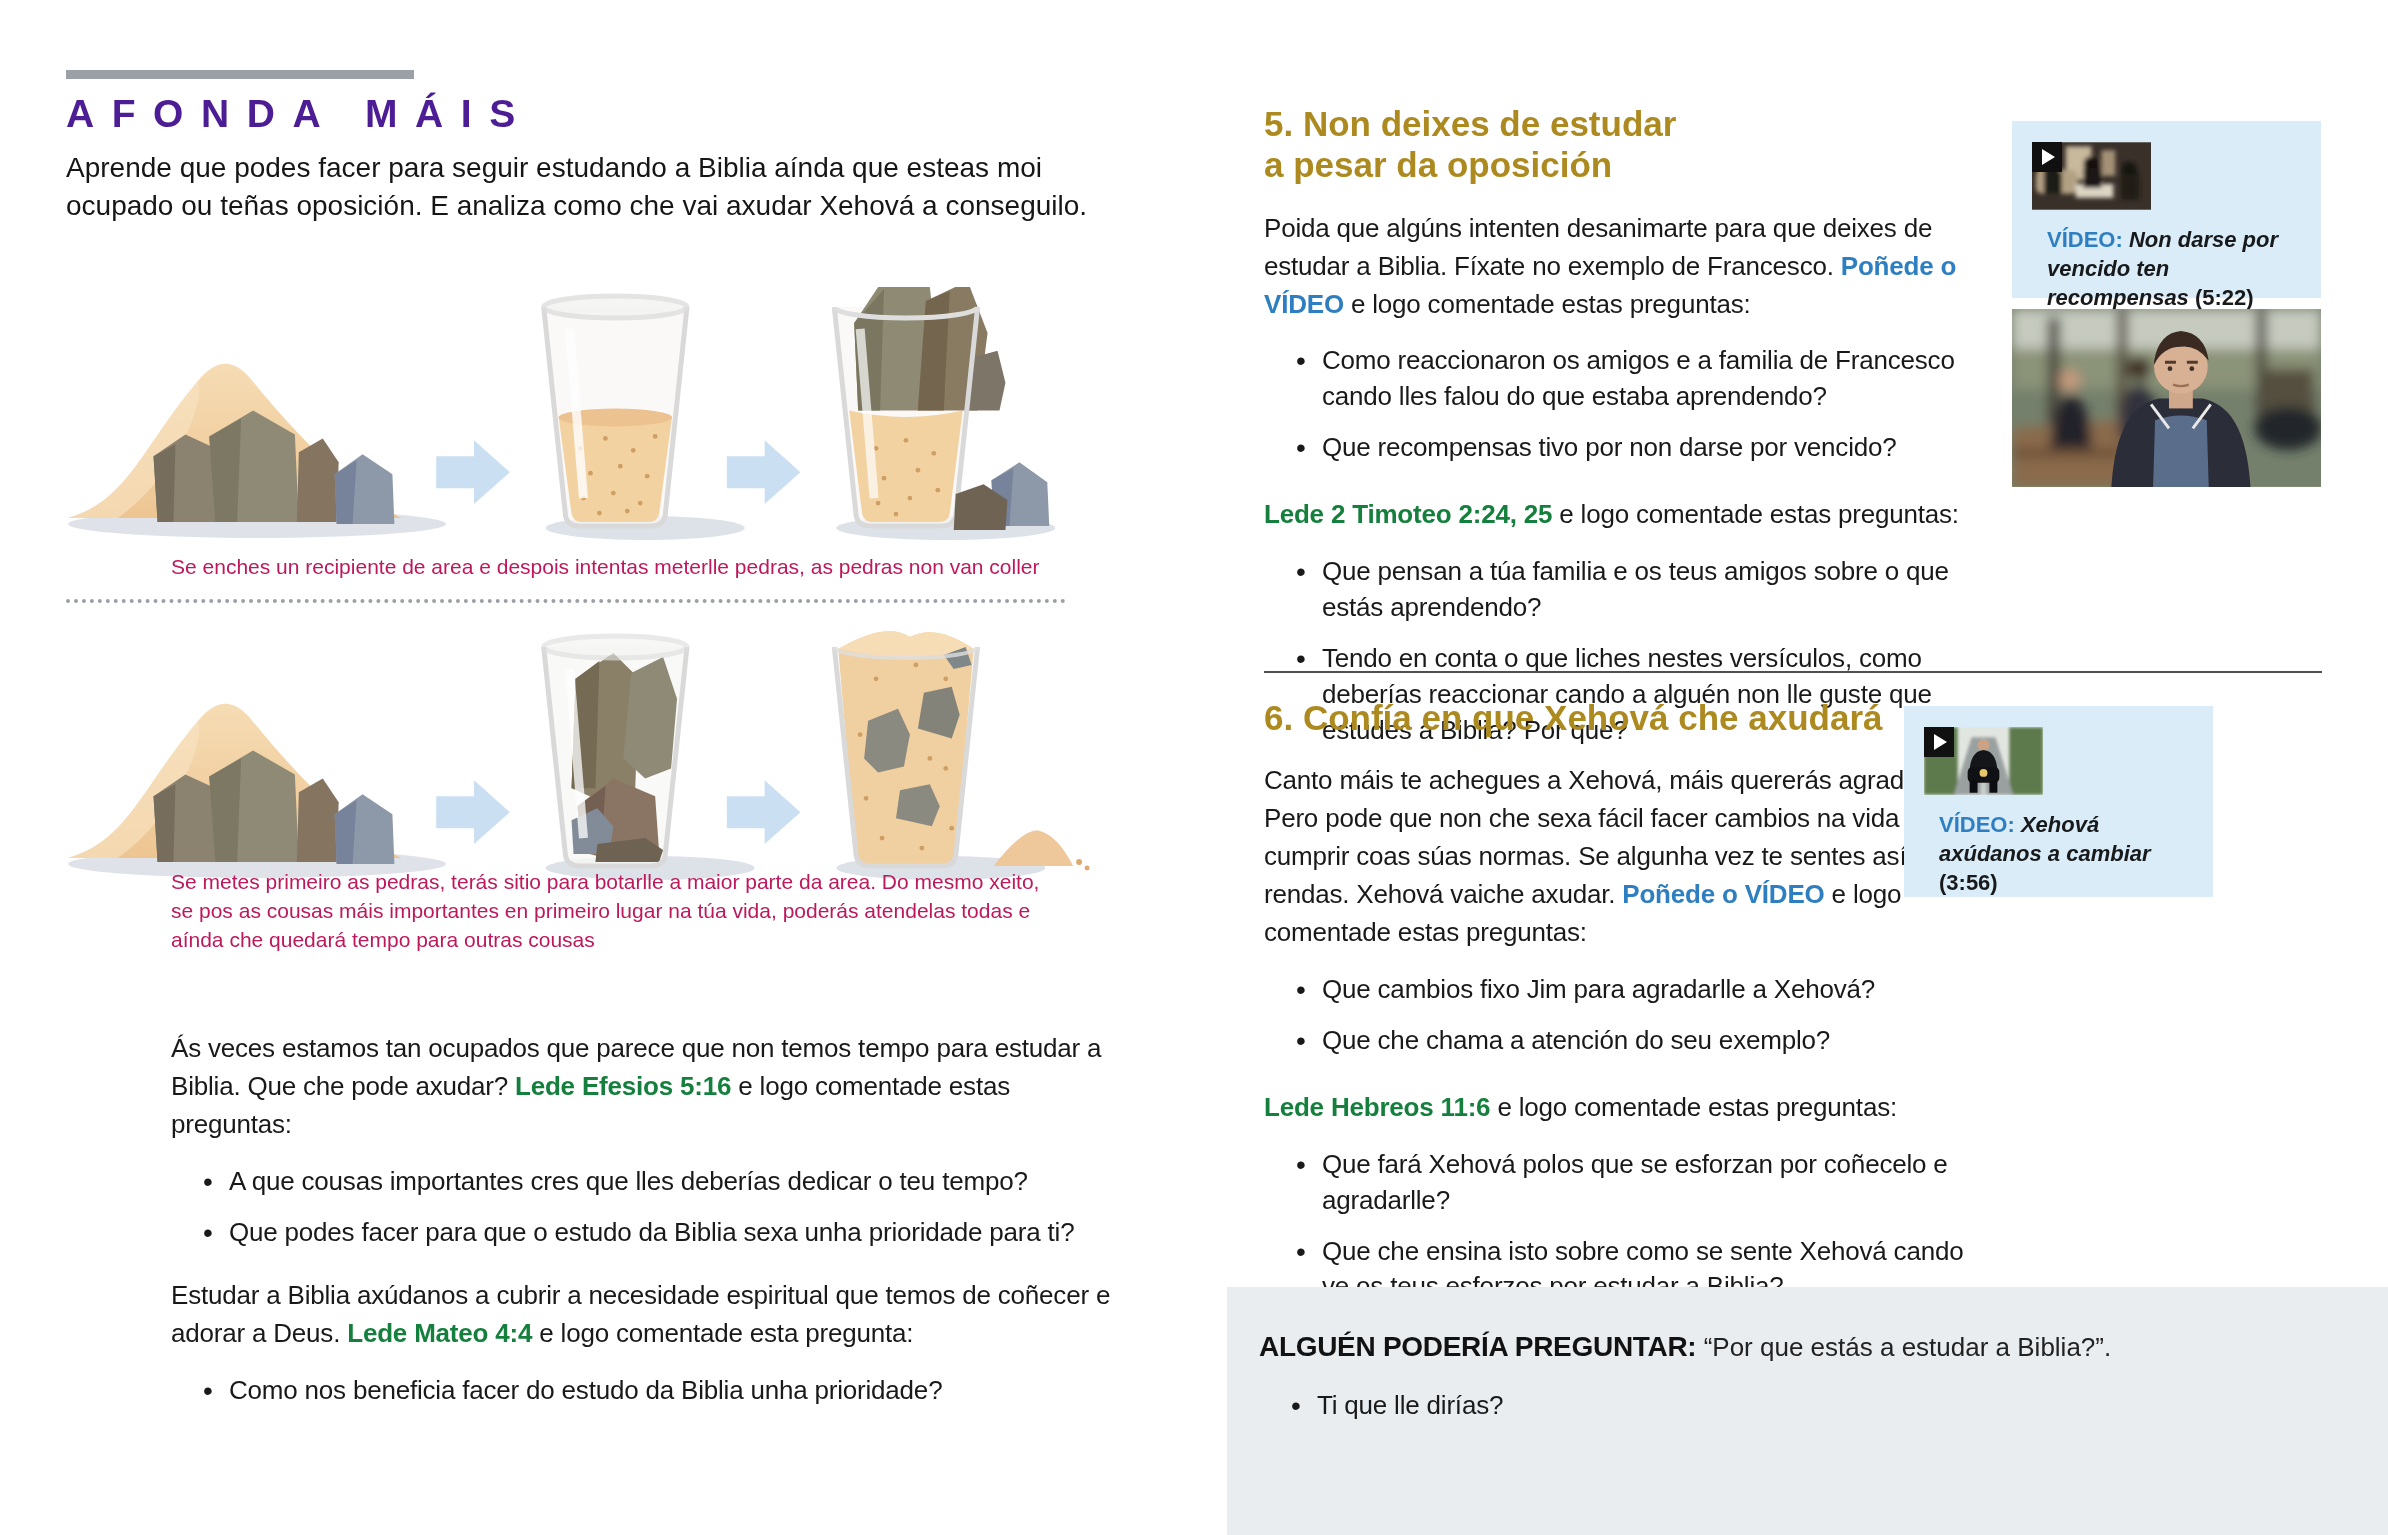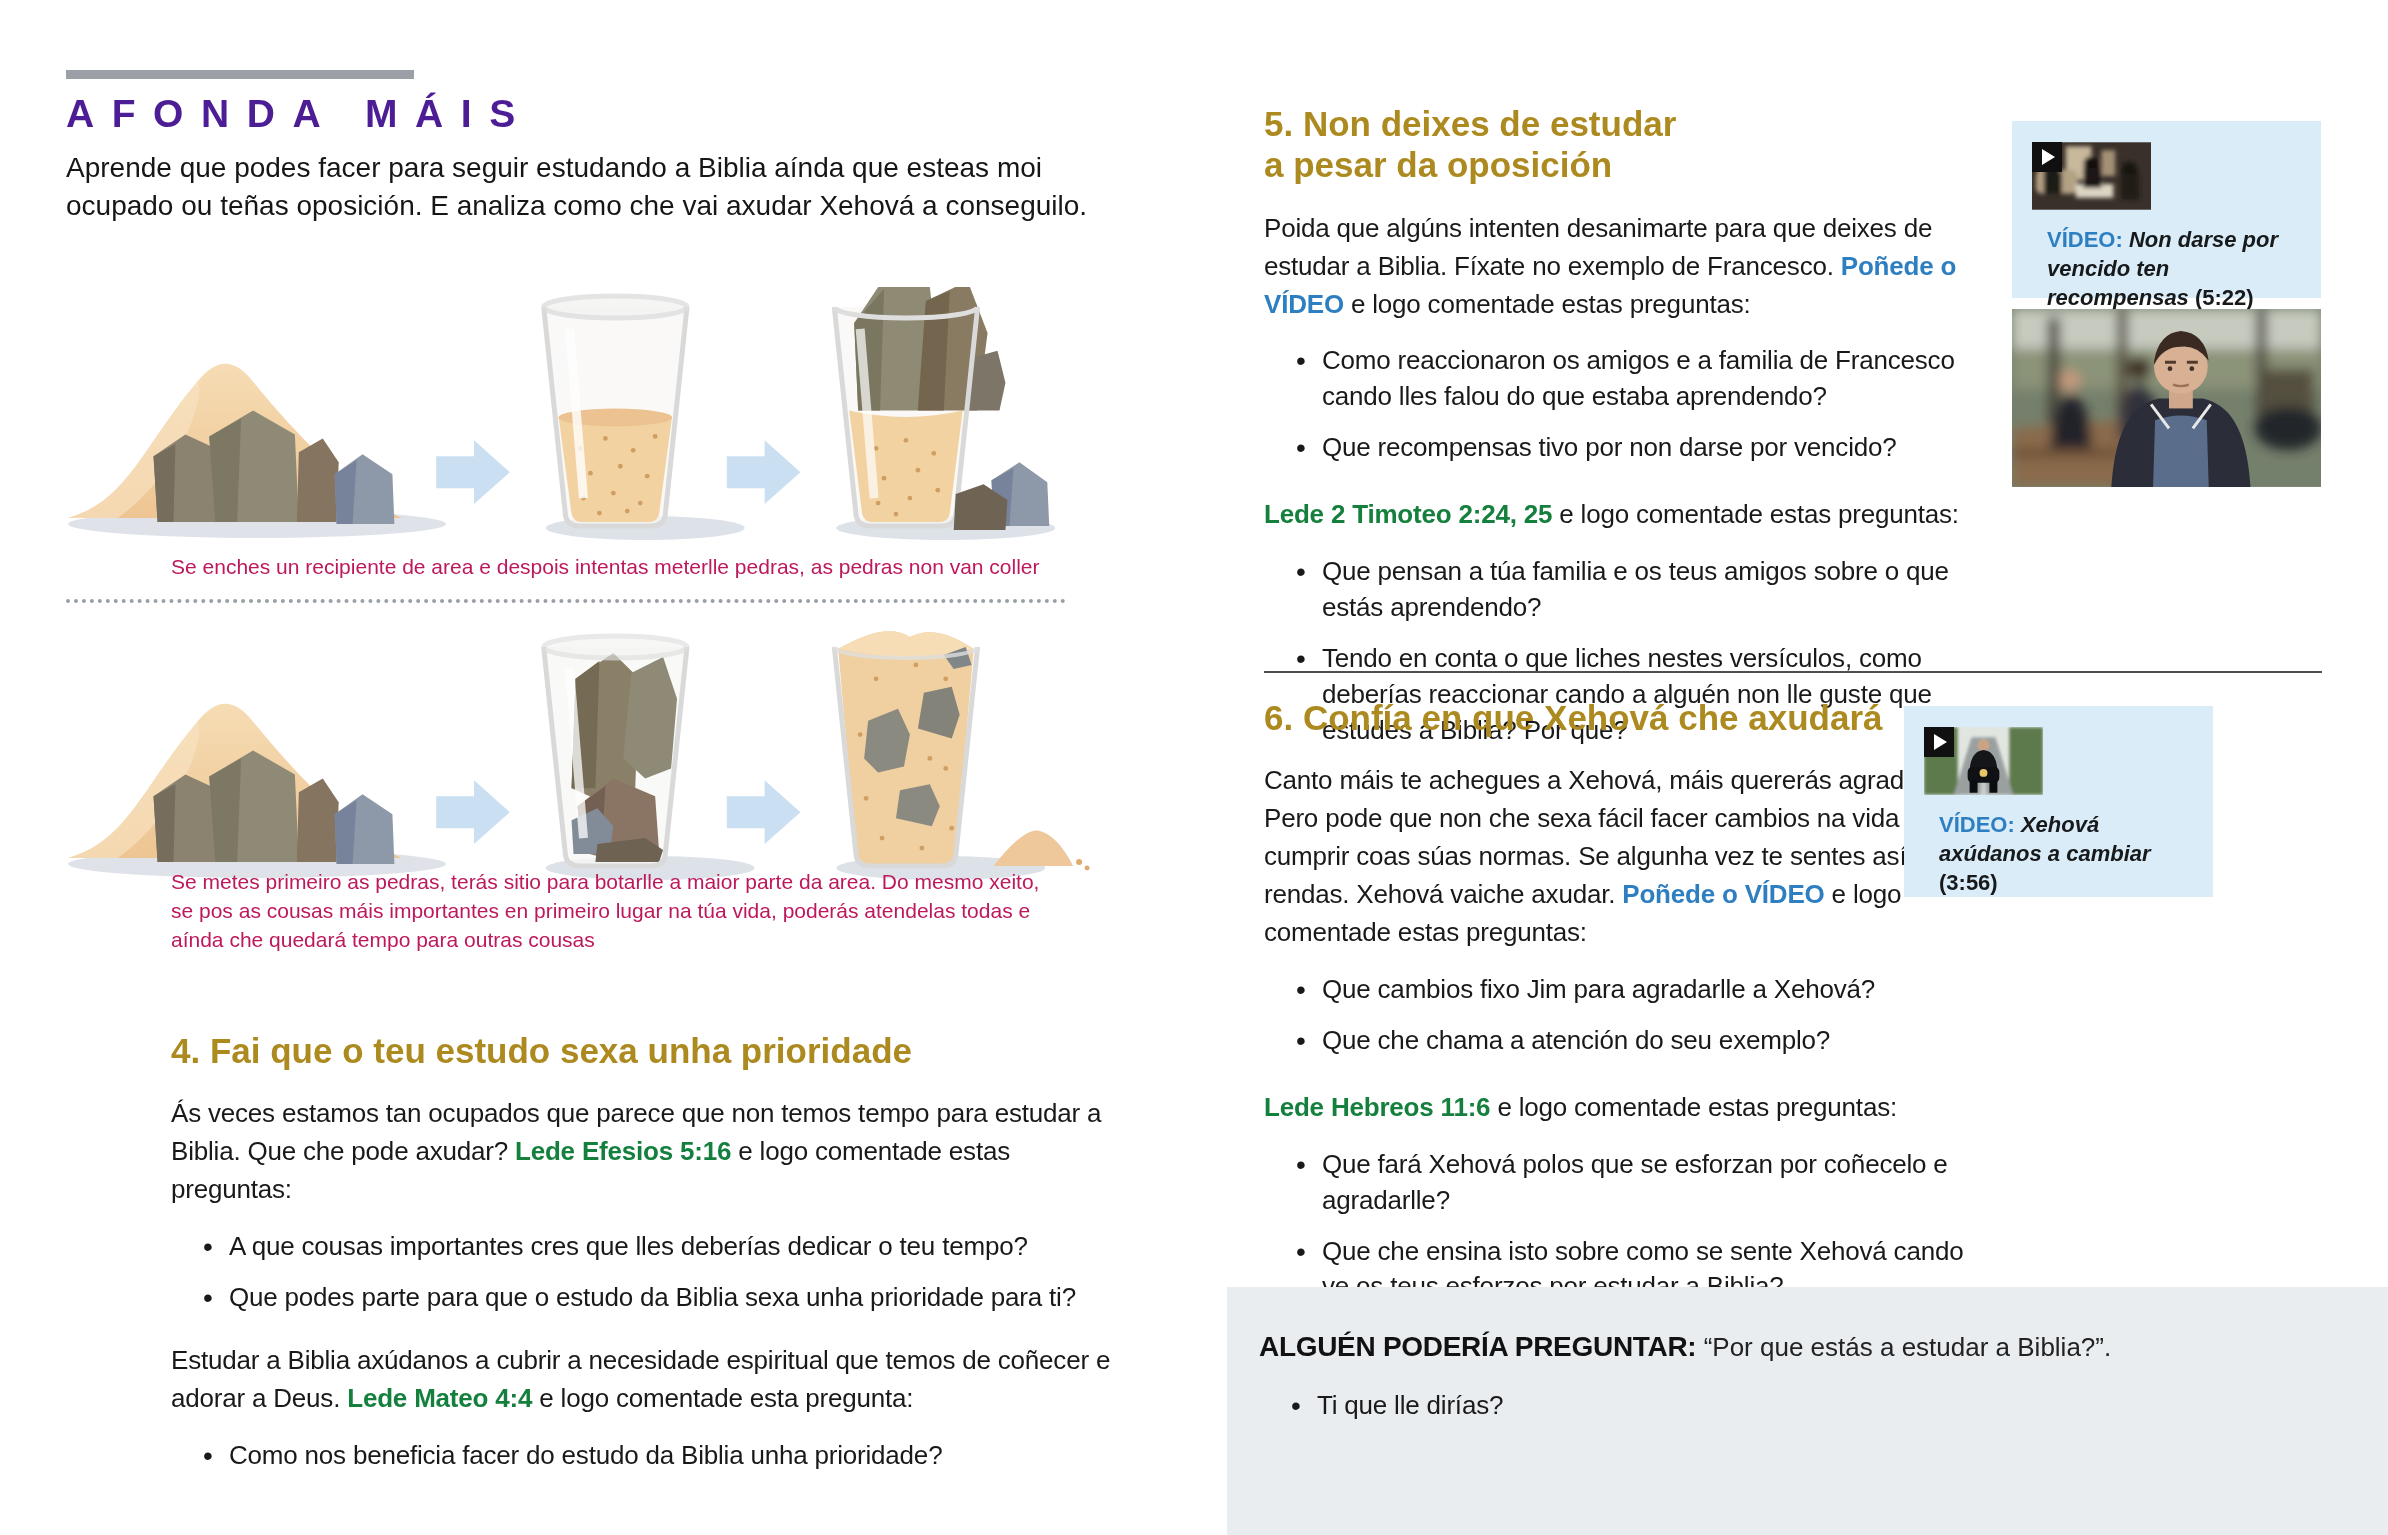--- a/index.html
+++ b/index.html
@@ -221,25 +221,24 @@
 
       <path d="M168 228 Q196 192 212 192 Q232 196 248 228 Z" fill="#eec79b"></path>
       <circle cx="254" cy="224" r="3" fill="#e0a96f"></circle>
         <circle cx="262" cy="230" r="2.5" fill="#e0a96f"></circle>
     </g>
   </svg>
 </div>
 <p class="abs caption cap2">Se metes primeiro as pedras, terás sitio para botarlle a maior parte da area. Do mesmo xeito, se pos as cousas máis importantes en primeiro lugar na túa vida, poderás atendelas todas e aínda che quedará tempo para outras cousas</p>
 
 <section class="abs sec4">
-  <h2 class="sec-title">4. Fai que o teu estudo sexa unha prioridade</h2>
   <p class="body-p"><span>Ás veces estamos tan ocupados que parece que non temos tempo para estudar a Biblia. Que che pode axudar? </span><a class="ref">Lede Efesios 5:16</a><span> e logo comentade estas preguntas:</span></p>
   <ul class="qs">
     <li>A que cousas importantes cres que lles deberías dedicar o teu tempo?</li>
-    <li>Que podes parte para que o estudo da Biblia sexa unha prioridade para ti?</li>
+    <li>Que podes facer para que o estudo da Biblia sexa unha prioridade para ti?</li>
   </ul>
   <p class="body-p"><span>Estudar a Biblia axúdanos a cubrir a necesidade espiritual que temos de coñecer e adorar a Deus. </span><a class="ref">Lede Mateo 4:4</a><span> e logo comentade esta pregunta:</span></p>
   <ul class="qs">
     <li>Como nos beneficia facer do estudo da Biblia unha prioridade?</li>
   </ul>
 </section>
 
 <section class="abs sec5">
   <h2 class="sec-title"><span>5. Non deixes de estudar</span><br><span>a pesar da oposición</span></h2>
   <p class="body-p"><span>Poida que algúns intenten desanimarte para que deixes de estudar a Biblia. Fíxate no exemplo de Francesco. </span><a class="vlink">Poñede o VÍDEO</a><span> e logo comentade estas preguntas:</span></p>

